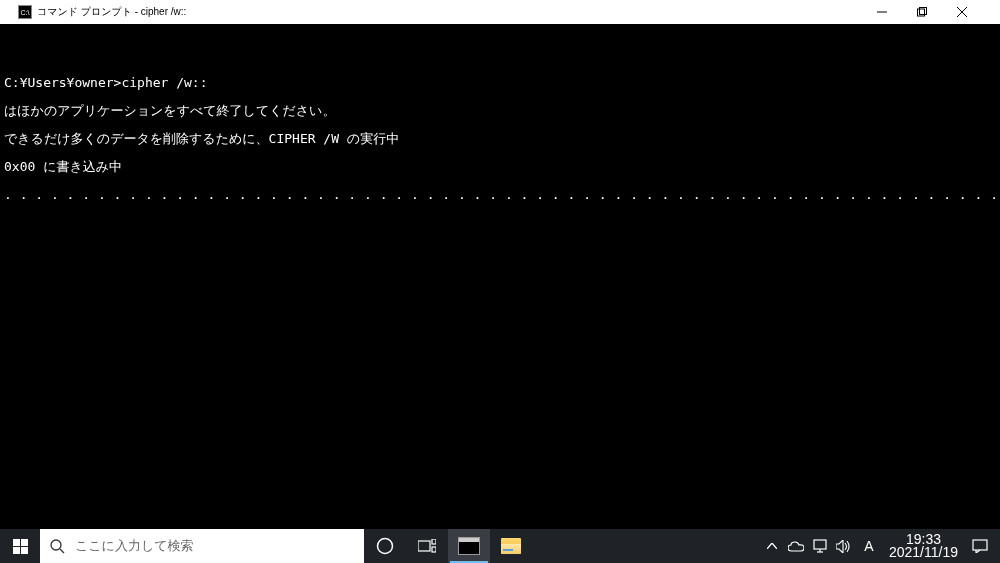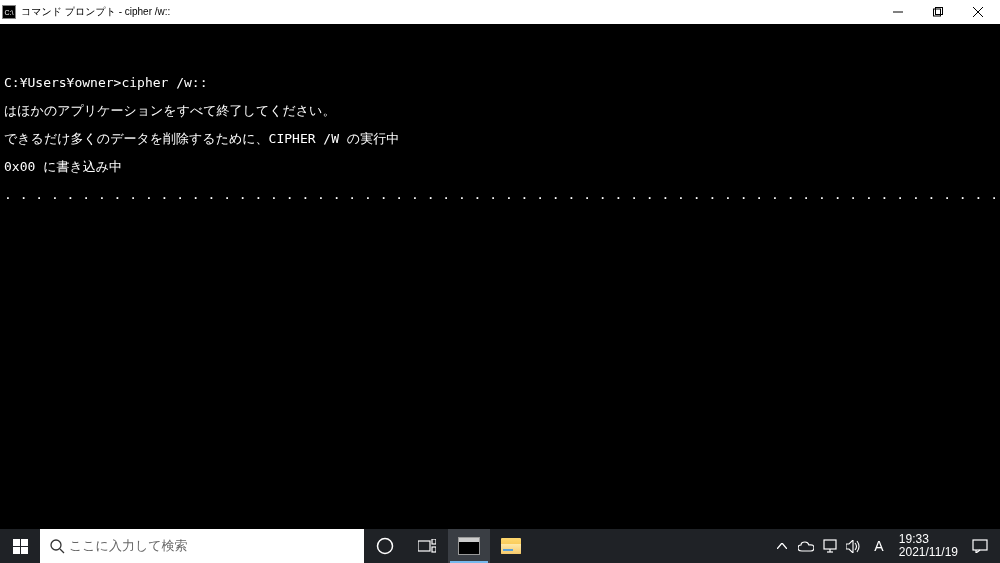--- a/index.html
+++ b/index.html
@@ -9,21 +9,21 @@
       background: #000;
       font-family: 'MS Gothic', 'Consolas', monospace;
       overflow: hidden;
       position: relative;
     }
     .titlebar {
       height: 24px;
       background: #fff;
       display: flex;
       align-items: center;
-      padding: 0 2px;
+      padding: 0 18px;
       font-size: 10px;
       color: #000;
       font-family: 'Segoe UI', 'Meiryo', sans-serif;
     }
     .titlebar-icon {
       width: 14px;
       height: 14px;
       background: #000;
       margin-right: 5px;
       display: flex;
@@ -74,21 +74,21 @@
       justify-content: center;
       color: #fff;
     }
     .start-btn svg { display: block; }
     .search-box {
       width: 324px;
       background: #fff;
       display: flex;
       align-items: center;
       padding: 0 10px;
-      gap: 4px;
+      gap: 10px;
       margin: 0;
       height: 34px;
     }
     .search-box .search-icon { color: #333; }
     .search-text {
       color: #666;
       font-size: 13px;
       font-family: 'Segoe UI', 'Meiryo', sans-serif;
     }
     .task-icons { display: flex; align-items: stretch; }
@@ -161,22 +161,23 @@
     }
     .tray-icon {
       width: 22px;
       display: flex;
       align-items: center;
       justify-content: center;
       height: 34px;
     }
     .ime { font-size: 14px; width: 24px; }
     .clock {
+      text-align: center;
       line-height: 13px;
-      font-size: 12px;
+      font-size: 14px;
       padding: 0 6px;
     }
     .notif-icon { width: 28px; }
   </style>
 </head>
 <body>
 
 <div class="titlebar">
   <div class="titlebar-icon">C:\</div>
   <div class="title-text">コマンド プロンプト - cipher  /w::</div>

